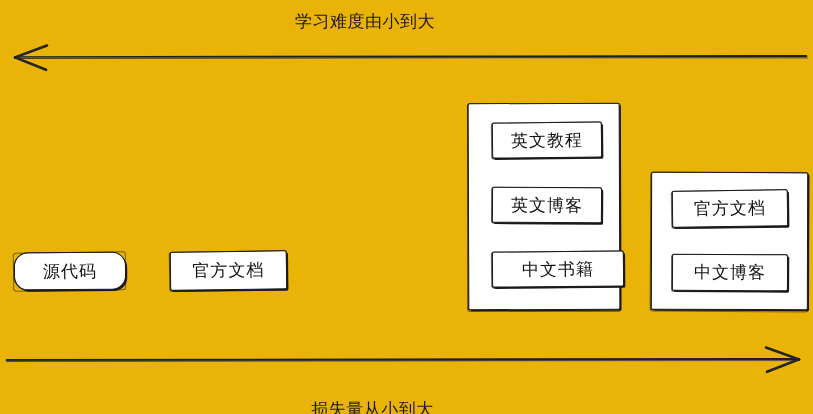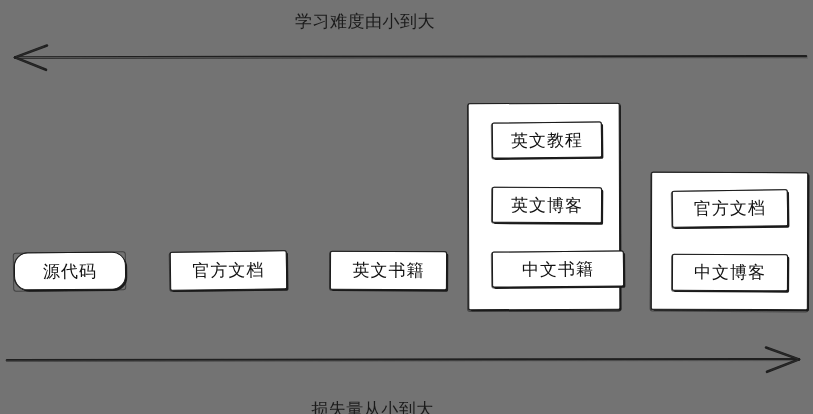--- a/index.html
+++ b/index.html
@@ -4,21 +4,21 @@
 <style>
   html, body {
     margin: 0;
     padding: 0;
     background: #ffffff;
   }
   #canvas {
     position: relative;
     width: 813px;
     height: 414px;
-    background: #737373;
+    background: #eab308;
     overflow: hidden;
     font-family: "DejaVu Sans", "Liberation Sans", sans-serif;
   }
   .axis-label {
     position: absolute;
     font-size: 17px;
     color: #1a1a1a;
     white-space: nowrap;
     letter-spacing: 0.5px;
   }
@@ -145,23 +145,20 @@
   </svg>
 
   <div class="node sketch" id="node-source-code">
     <span class="node-label">源代码</span>
   </div>
 
   <div class="node sketch" id="node-official-docs">
     <span class="node-label">官方文档</span>
   </div>
 
-  <div class="node sketch" id="node-english-books">
-    <span class="node-label">英文书籍</span>
-  </div>
 
   <div class="group-box" id="group-english"></div>
 
   <div class="node sketch" id="node-english-tut">
     <span class="node-label">英文教程</span>
   </div>
 
   <div class="node sketch" id="node-english-blog">
     <span class="node-label">英文博客</span>
   </div>

